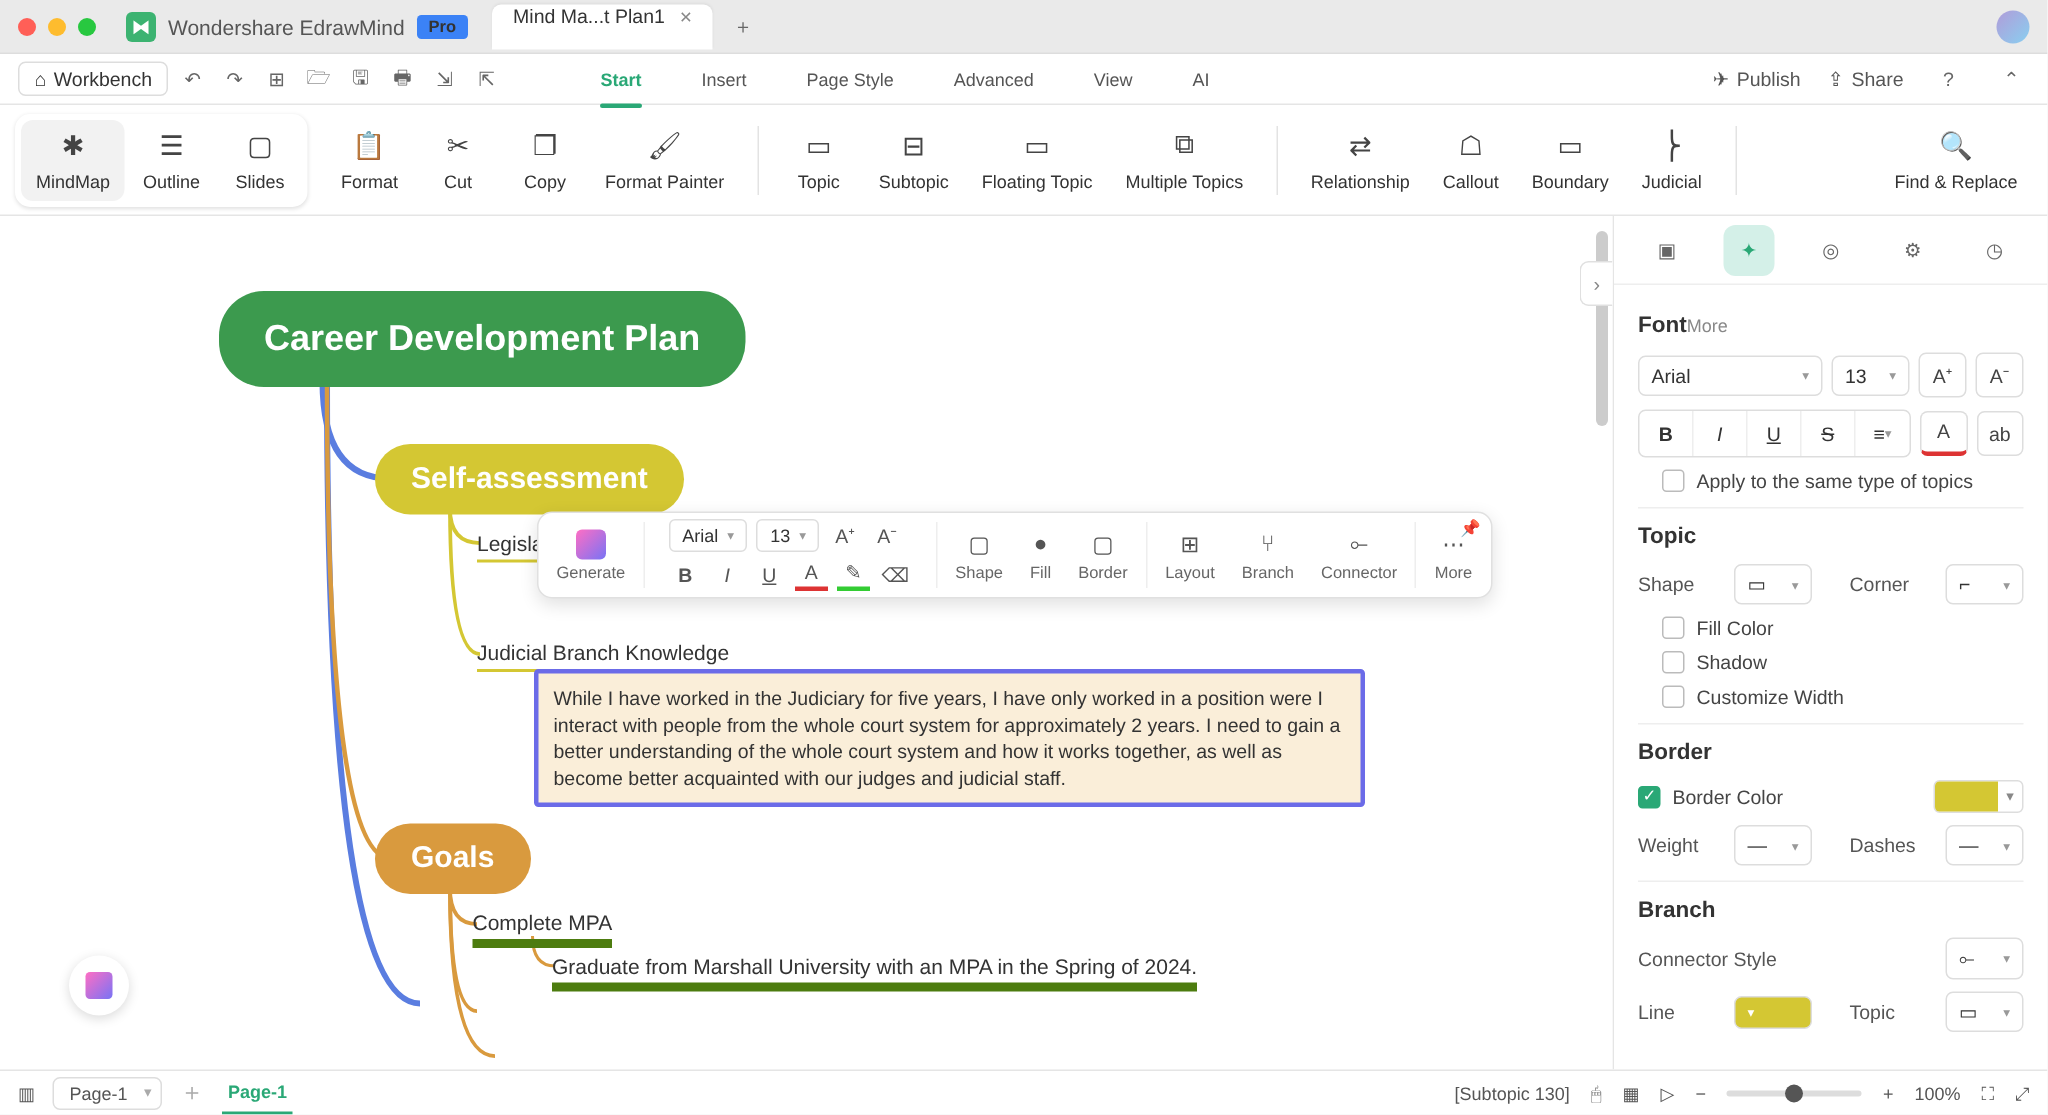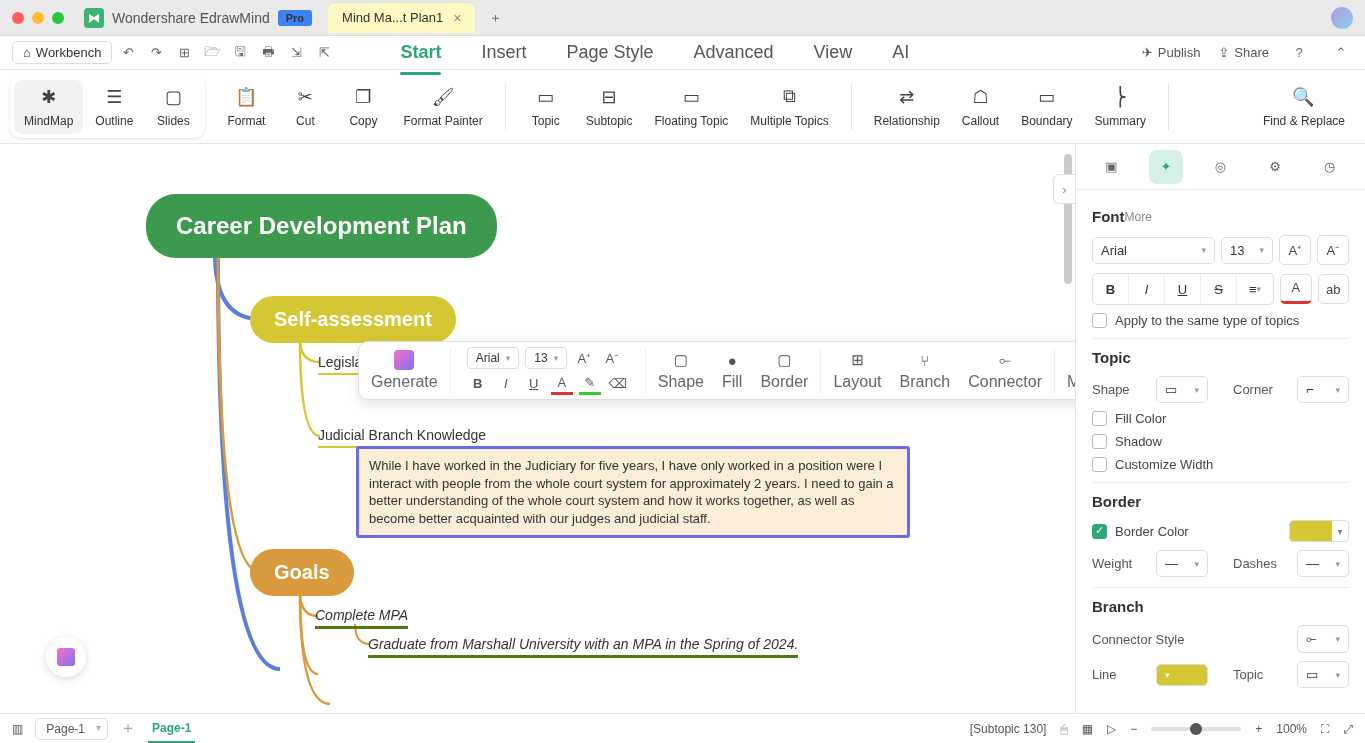--- a/index.html
+++ b/index.html
@@ -6,31 +6,31 @@
 body { width:1365px; height:743px; background:#f0f0f0; overflow:hidden; position:relative; font-size:13px; color:#333; }
 
 
 .titlebar { height:36px; background:#eaeaea; display:flex; align-items:center; padding:0 12px; border-bottom:1px solid #ddd; }
 .traffic-lights { display:flex; gap:8px; margin-right:20px; }
 .tl { width:12px; height:12px; border-radius:50%; }
 .tl.red{background:#ff5f57;} .tl.yel{background:#febc2e;} .tl.grn{background:#28c840;}
 .app-logo { width:20px; height:20px; background:#3cb371; border-radius:4px; display:flex; align-items:center; justify-content:center; color:#fff; font-weight:bold; font-size:12px; margin-right:8px;}
 .app-name { font-size:14px; color:#555; margin-right:8px;}
 .pro-badge { background:#3b82f6; color:#333; font-size:11px; padding:2px 8px; border-radius:3px; font-weight:600; margin-right:16px;}
-.doc-tab { background:#fef9c3; height:30px; padding:0 14px; display:flex; align-items:center; border-radius:6px 6px 0 0; font-size:13px; gap:10px; box-shadow:0 -1px 2px rgba(0,0,0,.05);}
+.doc-tab { background:#ffffff; height:30px; padding:0 14px; display:flex; border-radius:6px 6px 0 0; font-size:13px; gap:10px; box-shadow:0 -1px 2px rgba(0,0,0,.05);}
 .tab-close{color:#888;font-size:14px;}
 .tab-plus{margin-left:10px;color:#666;width:20px;height:20px;display:flex;align-items:center;justify-content:center;border-radius:50%;}
 .avatar{margin-left:auto;width:22px;height:22px;border-radius:50%;background:linear-gradient(135deg,#b19cd9,#89cff0);}
 
 
 .menubar { height:34px; background:#fff; display:flex; align-items:center; padding:0 12px; border-bottom:1px solid #e5e5e5; gap:4px; }
 .wb-btn{display:flex;align-items:center;gap:5px;border:1px solid #ddd;padding:3px 10px;border-radius:5px;font-size:13px;}
 .menubar .icobtn{width:24px;height:24px;display:flex;align-items:center;justify-content:center;color:#666;border-radius:4px;}
 .menu-tabs{display:flex;gap:40px;margin-left:60px;}
-.menu-tab{font-size:18px;color:#555;padding:4px 0;position:relative;}
+.menu-tab{font-size:12px;color:#555;padding:4px 0;position:relative;}
 .menu-tab.active{color:#2aa876;font-weight:600;}
 .menu-tab.active::after{content:'';position:absolute;bottom:-8px;left:0;right:0;height:3px;background:#2aa876;border-radius:2px;}
 .menubar-right{margin-left:auto;display:flex;gap:18px;align-items:center;color:#555;}
 .publish{display:flex;gap:5px;align-items:center;}
 
 
 .ribbon{height:74px;background:#fff;border-bottom:1px solid #e5e5e5;display:flex;align-items:center;padding:0 10px;gap:2px;}
 .ribbon-group{display:flex;gap:2px;padding:0 10px;height:100%;align-items:center;}
 .ribbon-sep{width:1px;height:46px;background:#e3e3e3;}
 .rbtn{display:flex;flex-direction:column;align-items:center;justify-content:center;gap:6px;padding:6px 10px;border-radius:8px;min-width:56px;}
@@ -43,28 +43,28 @@
 .workspace{position:absolute;top:144px;left:0;right:0;bottom:30px;display:flex;}
 .canvas{flex:1;background:#fff;position:relative;overflow:hidden;}
 .canvas-scroll{position:absolute;right:3px;top:10px;width:8px;height:130px;background:#ccc;border-radius:4px;}
 
 
 .node-root{position:absolute;left:146px;top:50px;background:#3c9a4e;color:#fff;font-size:24px;font-weight:600;padding:18px 30px;border-radius:30px;}
 .node-yellow{position:absolute;left:250px;top:152px;background:#d4c733;color:#fff;font-size:20px;font-weight:600;padding:12px 24px;border-radius:24px;}
 .node-orange{position:absolute;left:250px;top:405px;background:#d99a3e;color:#fff;font-size:20px;font-weight:600;padding:12px 24px;border-radius:24px;}
 .sub{position:absolute;font-size:14px;color:#333;padding-bottom:3px;}
 .sub.y{border-bottom:2px solid #d4c733;}
-.sub.o{border-bottom:3px solid #4d7c0f;font-style:italic;}
+.sub.o{border-bottom:6px solid #4d7c0f;}
 .sel-node{position:absolute;left:356px;top:302px;width:554px;border:3px solid #6b6be8;background:rgba(245,222,179,.5);padding:8px 10px;font-size:13px;line-height:1.35;color:#333;border-radius:3px;}
 
 
 .float-tb{position:absolute;left:358px;top:197px;background:#fff;border:1px solid #e0e0e0;border-radius:10px;box-shadow:0 4px 12px rgba(0,0,0,.12);display:flex;align-items:center;padding:4px;gap:2px;}
 .ft-group{display:flex;flex-direction:column;align-items:center;padding:4px 8px;gap:3px;}
 .ft-ic{height:20px;display:flex;align-items:center;font-size:15px;color:#555;}
-.ft-lbl{font-size:16px;color:#666;}
+.ft-lbl{font-size:11px;color:#666;}
 .ft-sep{width:1px;height:44px;background:#eee;margin:0 2px;}
 .ft-top{display:flex;gap:6px;align-items:center;padding:0 6px;}
 .ft-font{border:1px solid #ddd;padding:3px 8px;border-radius:4px;font-size:12px;display:flex;align-items:center;gap:6px;}
 .ft-mini{width:22px;height:22px;display:flex;align-items:center;justify-content:center;color:#555;}
 .ft-col{display:flex;flex-direction:column;gap:4px;padding:0 6px;}
 
 
 .rpanel{width:290px;background:#fff;border-left:1px solid #e5e5e5;display:flex;flex-direction:column;}
 .rp-collapse{position:absolute;right:290px;top:30px;width:22px;height:30px;background:#fff;border:1px solid #e0e0e0;border-right:none;border-radius:6px 0 0 6px;display:flex;align-items:center;justify-content:center;color:#888;}
 .rp-tabs{height:46px;display:flex;align-items:center;justify-content:space-around;border-bottom:1px solid #eee;padding:0 8px;}
@@ -74,21 +74,21 @@
 .rp-sec-hdr{display:flex;justify-content:flex-start;align-items:center;margin:6px 0 10px;}
 .rp-sec-title{font-size:15px;font-weight:600;}
 .rp-more{font-size:12px;color:#888;}
 .rp-row{display:flex;gap:6px;align-items:center;margin-bottom:8px;}
 .rp-sel{border:1px solid #ddd;padding:5px 8px;border-radius:5px;font-size:13px;display:flex;align-items:center;justify-content:space-between;flex:1;}
 .rp-sel.sm{flex:0 0 52px;}
 .rp-btn{border:1px solid #ddd;width:32px;height:30px;border-radius:5px;display:flex;align-items:center;justify-content:center;font-size:13px;color:#444;}
 .rp-btngroup{border:1px solid #ddd;border-radius:5px;display:flex;}
 .rp-btngroup .b{width:36px;height:30px;display:flex;align-items:center;justify-content:center;border-right:1px solid #eee;}
 .rp-btngroup .b:last-child{border-right:none;}
-.rp-check{display:flex;align-items:center;gap:8px;font-size:13px;color:#444;margin:8px 0;}
+.rp-check{display:flex;align-items:center;gap:8px;font-size:13px;color:#444;margin:8px 16px;}
 .chk{width:15px;height:15px;border:1px solid #bbb;border-radius:3px;display:inline-block;}
 .chk.on{background:#2aa876;border-color:#2aa876;position:relative;}
 .chk.on::after{content:'✓';color:#fff;font-size:11px;position:absolute;left:2px;top:-1px;}
 .rp-lbl{font-size:13px;color:#555;min-width:58px;}
 .color-swatch{width:60px;height:22px;border:1px solid #ddd;border-radius:4px;display:flex;align-items:center;}
 .color-swatch .cs{flex:1;height:100%;background:#d4c733;border-radius:3px 0 0 3px;}
 .color-swatch .cd{width:16px;text-align:center;color:#888;font-size:10px;}
 
 
 .statusbar{position:absolute;bottom:0;left:0;right:0;height:30px;background:#fff;border-top:1px solid #e5e5e5;display:flex;align-items:center;padding:0 12px;gap:12px;font-size:12px;color:#555;}
@@ -218,21 +218,21 @@
     <div class="rbtn">
         <div class="ric">☖</div>
         <div class="rlbl">Callout</div>
       </div>
     <div class="rbtn">
         <div class="ric">▭</div>
         <div class="rlbl">Boundary</div>
       </div>
     <div class="rbtn">
         <div class="ric">⎬</div>
-        <div class="rlbl">Summary</div>
+        <div class="rlbl">Judicial</div>
       </div>
   </div>
   <div class="ribbon-sep"></div>
   <div style="margin-left:auto;">
     <div class="rbtn">
         <div class="ric">🔍</div>
         <div class="rlbl">Find &amp; Replace</div>
       </div>
   </div>
 </div>

